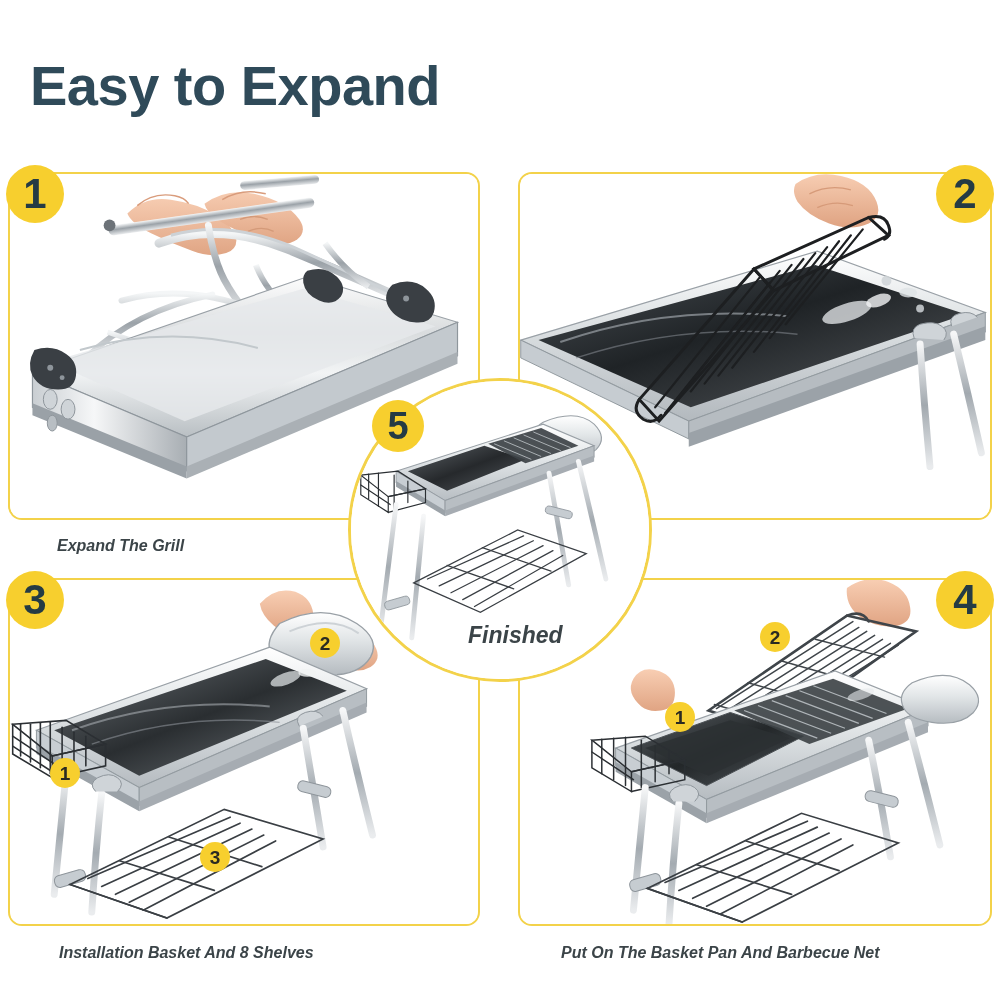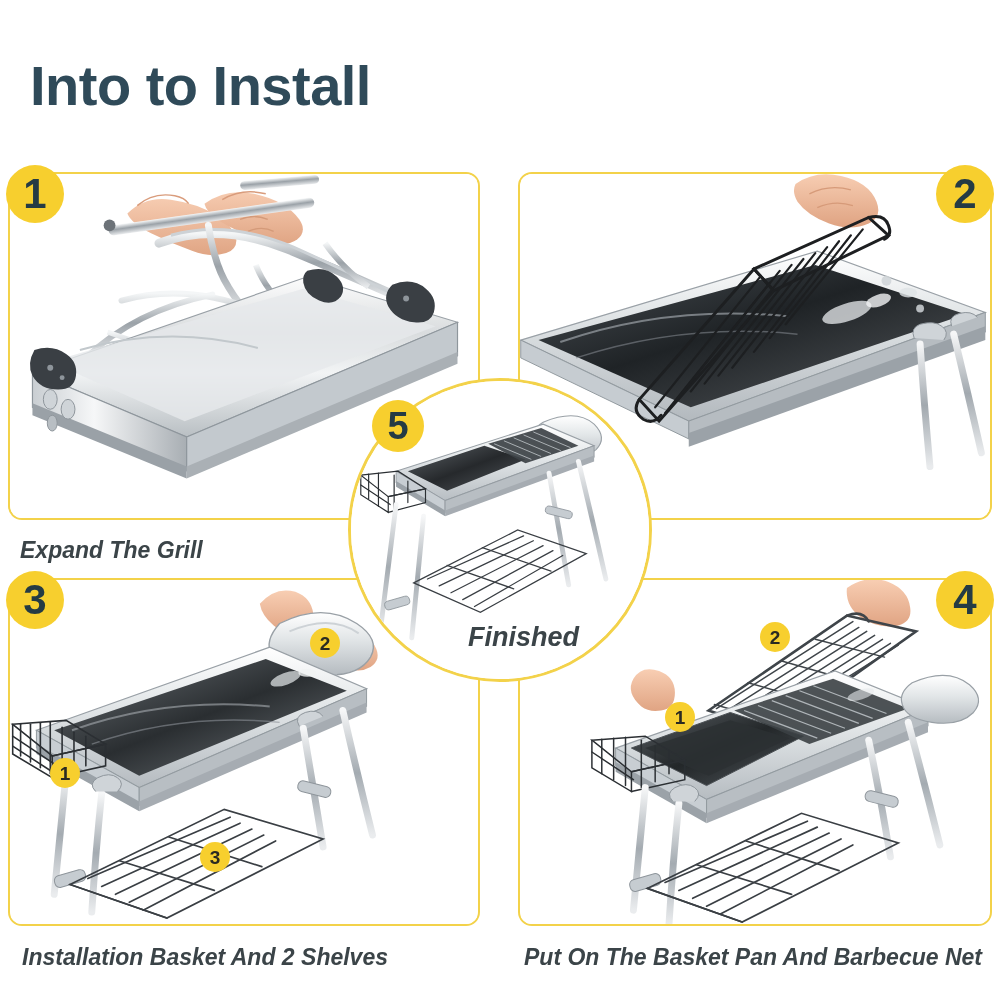--- a/index.html
+++ b/index.html
@@ -56,25 +56,26 @@
   }
   #badge-1{left:6px;   top:165px;}
   #badge-2{left:936px; top:165px;}
   #badge-3{left:6px;   top:571px;}
   #badge-4{left:936px; top:571px;}
   #badge-5{left:372px; top:400px; width:52px;height:52px;font-size:38px;}
 
   
   .caption{
     position:absolute;
-    font-size:23px;
+    font-size:16px;
     font-style:italic;
     font-weight:bold;
     color:#3b4448;
     white-space:nowrap;
+    margin-left:37px;
   }
   #caption-1{left:20px;  top:537px;}
   #caption-2{left:688px; top:537px;}
   #caption-3{left:22px;  top:944px;}
   #caption-4{left:524px; top:944px;}
 
   
   .center-circle{
     position:absolute;
     left:348px; top:378px;
@@ -83,21 +84,21 @@
     background:#ffffff;
     border:3px solid #f3d24a;
     box-sizing:border-box;
     z-index:20;
     overflow:hidden;
   }
   .center-circle svg{width:100%;height:100%;display:block;}
   .caption-finished{
     position:absolute;
     left:468px; top:622px;
-    font-size:27px;
+    font-size:23px;
     font-style:italic;
     font-weight:bold;
     color:#3b4448;
     z-index:25;
     white-space:nowrap;
   }
 
   
   .marker{
     position:absolute;
@@ -115,21 +116,21 @@
   #marker-p3-1{left:50px;  top:758px;}
   #marker-p3-3{left:200px; top:842px;}
   #marker-p4-1{left:665px; top:702px;}
   #marker-p4-2{left:760px; top:622px;}
 </style>
 </head>
 <body>
 
 <div class="page">
 
-  <div class="title">Into to Install</div>
+  <div class="title">Easy to Expand</div>
 
   <div class="panel" id="panel-1">
     <div class="panel-photo">
       <svg viewBox="0 0 472 348" xmlns="http://www.w3.org/2000/svg">
         <defs>
           <linearGradient id="steel1" x1="0" y1="0" x2="0" y2="1">
             <stop offset="0%" stop-color="#fdfdfd"></stop>
             <stop offset="35%" stop-color="#d9dcde"></stop>
             <stop offset="60%" stop-color="#f2f4f5"></stop>
             <stop offset="100%" stop-color="#b9bfc3"></stop>
@@ -557,17 +558,17 @@
   <div class="badge" id="badge-4">4</div>
   <div class="badge" id="badge-5">5</div>
 
   <div class="marker" id="marker-p3-2">2</div>
   <div class="marker" id="marker-p3-1">1</div>
   <div class="marker" id="marker-p3-3">3</div>
   <div class="marker" id="marker-p4-1">1</div>
   <div class="marker" id="marker-p4-2">2</div>
 
   <div class="caption" id="caption-1">Expand The Grill</div>
-  <div class="caption" id="caption-3">Installation Basket And 2 Shelves</div>
+  <div class="caption" id="caption-3">Installation Basket And 8 Shelves</div>
   <div class="caption" id="caption-4">Put On The Basket Pan And Barbecue Net</div>
   <div class="caption-finished">Finished</div>
 
 </div>
 
 </body></html>

